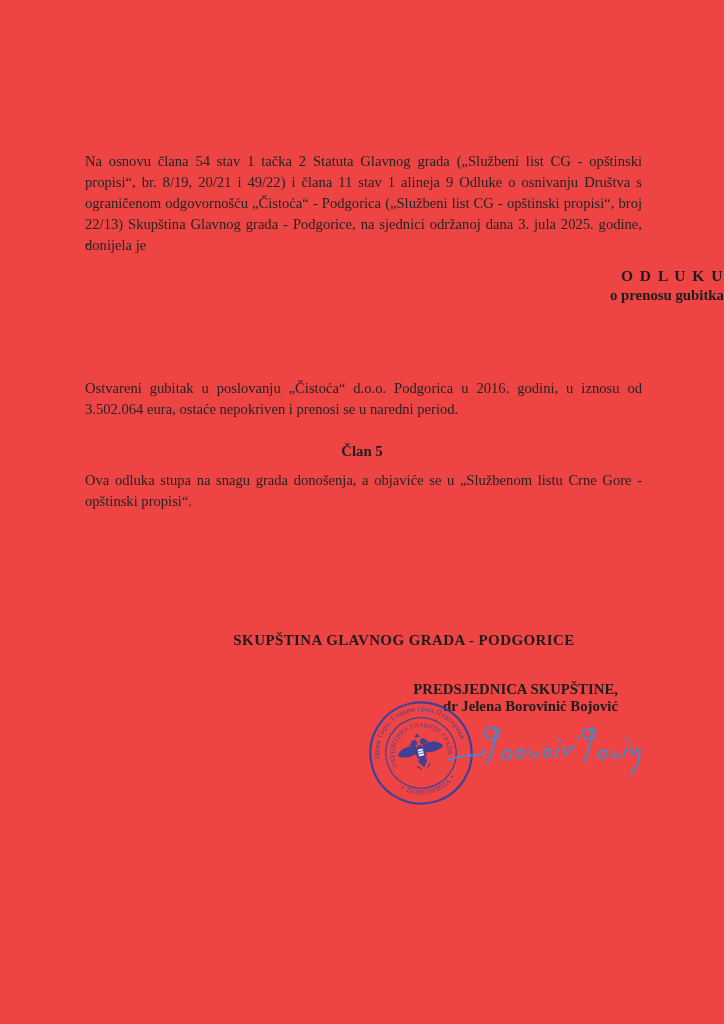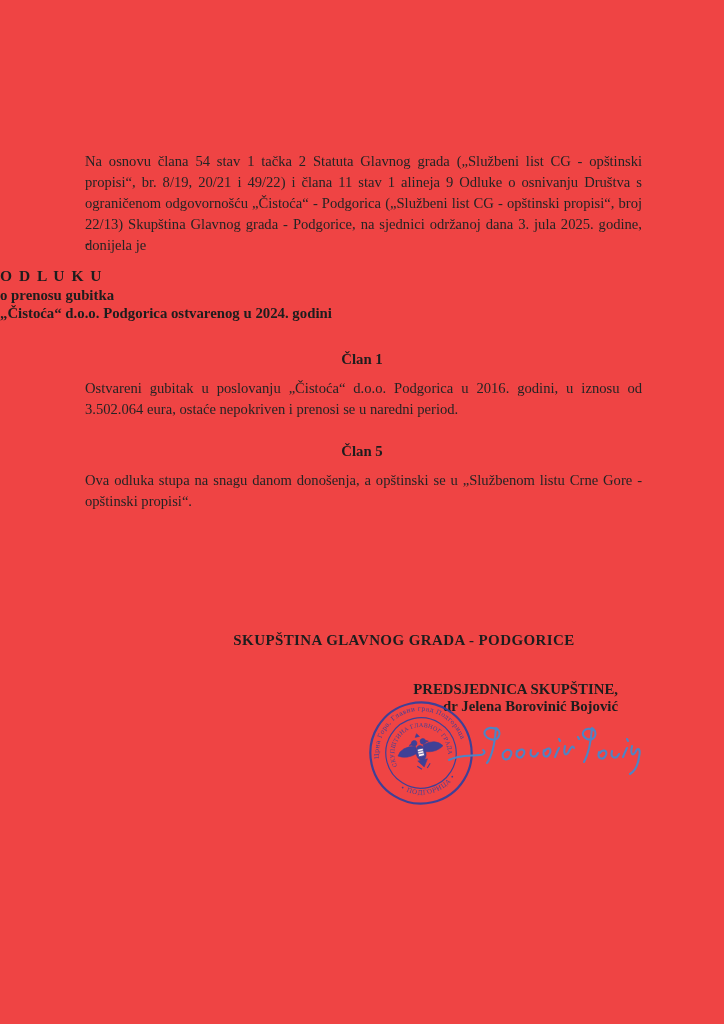--- a/index.html
+++ b/index.html
@@ -13,21 +13,21 @@
   }
   .abs{position:absolute;}
   .body-text{
     font-size:14.6px;
     line-height:21px;
     text-align:justify;
     color:#242424;
   }
   .intro{left:85px;top:151px;width:557px;}
   .dash-line{left:85px;top:235px;font-size:14.6px;color:#242424;}
-  .title-block{left:0;top:266px;width:724px;text-align:left;color:#1d1d1d;}
+  .title-block{left:0;top:266px;width:724px;text-align:right;color:#1d1d1d;}
   .title-main{font-size:15.5px;font-weight:bold;letter-spacing:1.5px;line-height:20px;}
   .title-sub{font-size:14.8px;font-weight:bold;line-height:18px;}
   .article-heading{left:0;width:724px;text-align:center;font-size:14.8px;font-weight:bold;color:#1d1d1d;}
   .a1-head{top:351px;}
   .a1-body{left:85px;top:378px;width:557px;}
   .a2-head{top:443px;}
   .a2-body{left:85px;top:470px;width:557px;}
   .ref-block{left:85px;top:550px;font-size:14.6px;line-height:19px;color:#242424;}
   .issuer{left:0;top:632px;width:724px;text-align:center;font-size:15px;font-weight:bold;letter-spacing:.4px;color:#1d1d1d;padding-left:42px;}
   .signatory{left:398px;top:681px;width:220px;text-align:right;color:#1d1d1d;}
@@ -43,28 +43,26 @@
 
 <div class="page">
 
   <div class="abs body-text intro">Na osnovu člana 54 stav 1 tačka 2 Statuta Glavnog grada („Službeni list CG - opštinski propisi“, br. 8/19, 20/21 i 49/22) i člana 11 stav 1 alineja 9 Odluke o osnivanju Društva s ograničenom odgovornošću „Čistoća“ - Podgorica („Službeni list CG - opštinski propisi“, broj 22/13) Skupština Glavnog grada - Podgorice, na sjednici održanoj dana 3. jula 2025. godine, donijela je</div>
 
   <div class="abs dash-line">-</div>
 
   <div class="abs title-block">
     <div class="title-main">O D L U K U</div>
     <div class="title-sub">o prenosu gubitka</div>
-    <div class="title-sub">„Čistoća“  d.o.o. Podgorica ostvarenog u 2024. godini</div>
   </div>
 
-  <div class="abs article-heading a1-head">Član 1</div>
   <div class="abs body-text a1-body">Ostvareni gubitak u poslovanju „Čistoća“ d.o.o. Podgorica u 2016. godini, u iznosu od 3.502.064 eura, ostaće nepokriven i prenosi se u naredni period.</div>
 
   <div class="abs article-heading a2-head">Član 5</div>
-  <div class="abs body-text a2-body">Ova odluka stupa na snagu danom donošenja, a opštinski se u „Službenom listu Crne Gore - opštinski propisi“.</div>
+  <div class="abs body-text a2-body">Ova odluka stupa na snagu grada donošenja, a objaviće se u „Službenom listu Crne Gore - opštinski propisi“.</div>
 
 
   <div class="abs issuer">SKUPŠTINA GLAVNOG GRADA - PODGORICE</div>
 
   <div class="abs signatory">
     <div class="sig-title">PREDSJEDNICA SKUPŠTINE,</div>
     <div class="sig-name">dr Jelena Borovinić Bojović</div>
   </div>
 
   <div class="abs stamp-wrap">

